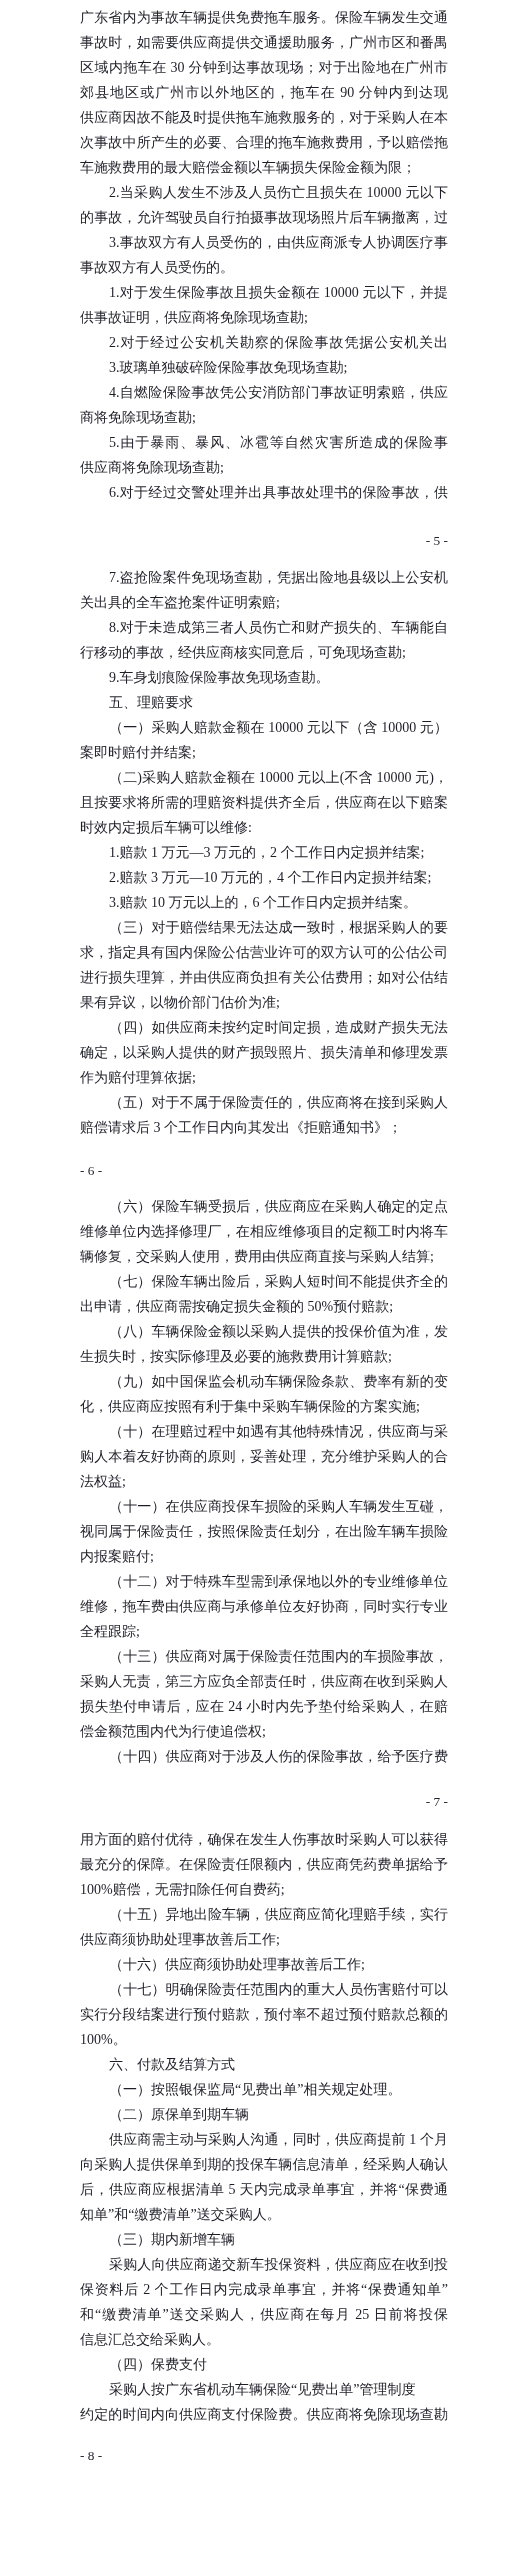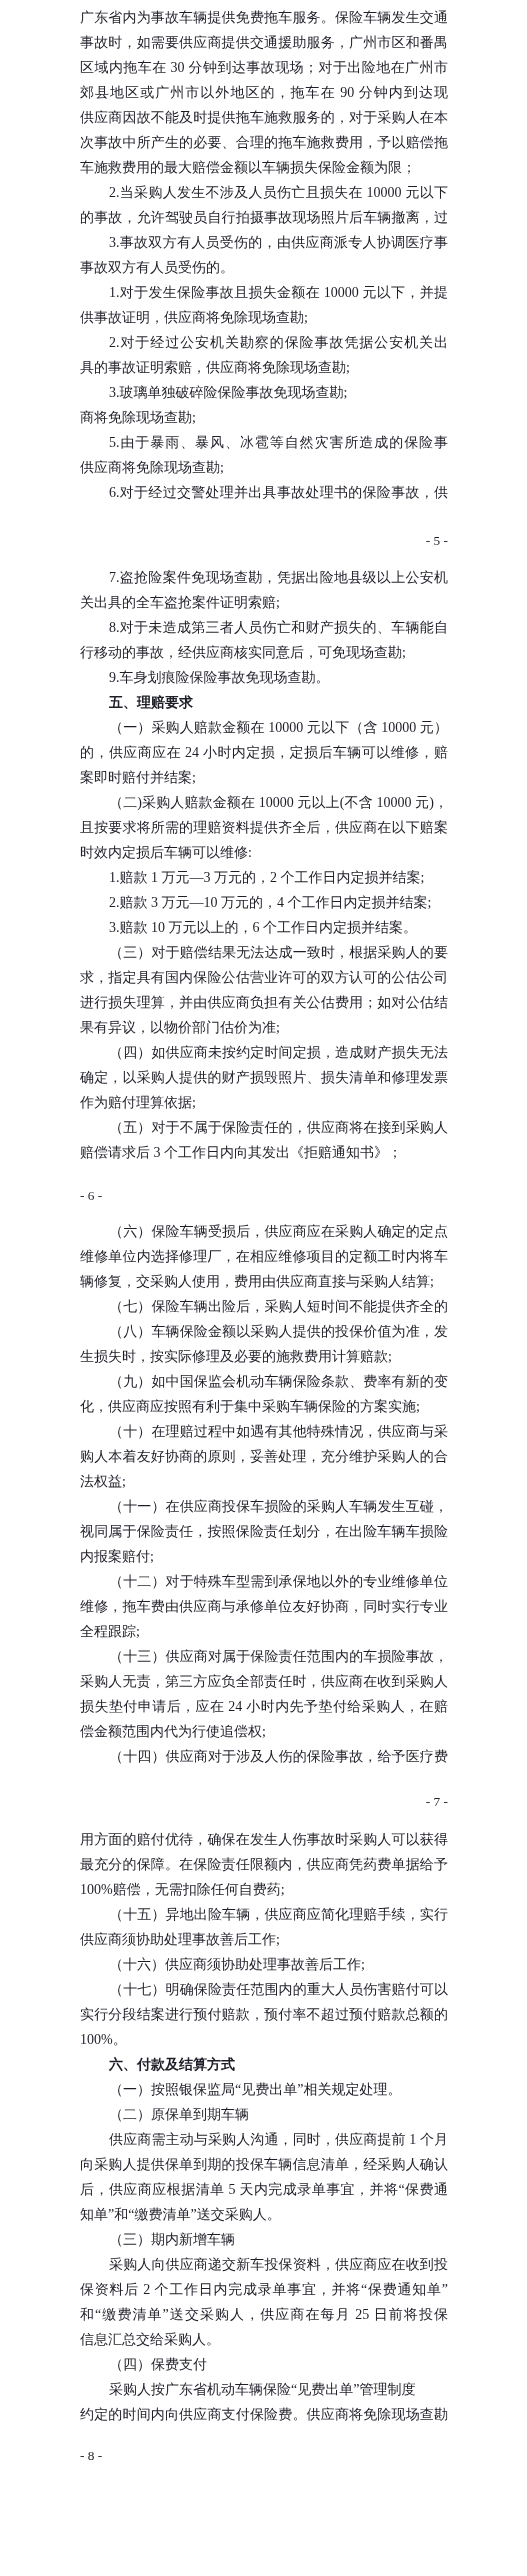--- a/index.html
+++ b/index.html
@@ -30,21 +30,21 @@
     overflow: visible;
   }
   .line.full {
     white-space: normal;
     text-align: justify;
     text-align-last: justify;
     text-justify: inter-character;
     overflow: hidden;
   }
   .line.ind { text-indent: 29px; }
-  .line.heading { font-weight: 700; }
+  .line.heading { font-weight: 400; }
   .pnum {
     box-sizing: border-box;
     height: 25px;
     line-height: 25px;
     margin-left: 80px;
     width: 368px;
     font-size: 13.3px;
     color: #1e1e28;
   }
   .pnum.right { text-align: right; }
@@ -64,37 +64,36 @@
     <div class="line full">供应商因故不能及时提供拖车施救服务的，对于采购人在本</div>
     <div class="line full">次事故中所产生的必要、合理的拖车施救费用，予以赔偿拖</div>
     <div class="line">车施救费用的最大赔偿金额以车辆损失保险金额为限；</div>
     <div class="line full ind">2.当采购人发生不涉及人员伤亡且损失在 10000 元以下</div>
     <div class="line full">的事故，允许驾驶员自行拍摄事故现场照片后车辆撤离，过</div>
     <div class="line full ind">3.事故双方有人员受伤的，由供应商派专人协调医疗事</div>
     <div class="line">事故双方有人员受伤的。</div>
     <div class="line full ind">1.对于发生保险事故且损失金额在 10000 元以下，并提</div>
     <div class="line">供事故证明，供应商将免除现场查勘;</div>
     <div class="line full ind">2.对于经过公安机关勘察的保险事故凭据公安机关出</div>
-    <div class="line">具的事故证明索赔，供应商将免除现场查勘;</div>
     <div class="line ind">3.玻璃单独破碎险保险事故免现场查勘;</div>
+    <div class="line full ind">4.自燃险保险事故凭公安消防部门事故证明索赔，供应</div>
     <div class="line">商将免除现场查勘;</div>
     <div class="line full ind">5.由于暴雨、暴风、冰雹等自然灾害所造成的保险事故，</div>
     <div class="line">供应商将免除现场查勘;</div>
     <div class="line full ind">6.对于经过交警处理并出具事故处理书的保险事故，供</div>
     <div class="gap" style="height: 22.6px;"></div>
     <div class="pnum right">- 5 -</div>
     <div class="gap" style="height: 12px;"></div>
     <div class="line full ind">7.盗抢险案件免现场查勘，凭据出险地县级以上公安机</div>
     <div class="line">关出具的全车盗抢案件证明索赔;</div>
     <div class="line full ind">8.对于未造成第三者人员伤亡和财产损失的、车辆能自</div>
     <div class="line">行移动的事故，经供应商核实同意后，可免现场查勘;</div>
     <div class="line ind">9.车身划痕险保险事故免现场查勘。</div>
     <div class="line ind heading">五、理赔要求</div>
     <div class="line full ind">（一）采购人赔款金额在 10000 元以下（含 10000 元）</div>
-    <div class="line full">的，供应商应在 24 小时内定损，定损后车辆可以维修，赔</div>
     <div class="line">案即时赔付并结案;</div>
     <div class="line full ind">（二)采购人赔款金额在 10000 元以上(不含 10000 元)，</div>
     <div class="line full">且按要求将所需的理赔资料提供齐全后，供应商在以下赔案</div>
     <div class="line">时效内定损后车辆可以维修:</div>
     <div class="line ind">1.赔款 1 万元—3 万元的，2 个工作日内定损并结案;</div>
     <div class="line ind">2.赔款 3 万元—10 万元的，4 个工作日内定损并结案;</div>
     <div class="line ind">3.赔款 10 万元以上的，6 个工作日内定损并结案。</div>
     <div class="line full ind">（三）对于赔偿结果无法达成一致时，根据采购人的要</div>
     <div class="line full">求，指定具有国内保险公估营业许可的双方认可的公估公司</div>
     <div class="line full">进行损失理算，并由供应商负担有关公估费用；如对公估结</div>
@@ -104,20 +103,21 @@
     <div class="line">作为赔付理算依据;</div>
     <div class="line full ind">（五）对于不属于保险责任的，供应商将在接到采购人</div>
     <div class="line">赔偿请求后 3 个工作日内向其发出《拒赔通知书》；</div>
     <div class="gap" style="height: 18px;"></div>
     <div class="pnum left">- 6 -</div>
     <div class="gap" style="height: 10.7px;"></div>
     <div class="line full ind">（六）保险车辆受损后，供应商应在采购人确定的定点</div>
     <div class="line full">维修单位内选择修理厂，在相应维修项目的定额工时内将车</div>
     <div class="line">辆修复，交采购人使用，费用由供应商直接与采购人结算;</div>
     <div class="line full ind">（七）保险车辆出险后，采购人短时间不能提供齐全的</div>
+    <div class="line">出申请，供应商需按确定损失金额的 50%预付赔款;</div>
     <div class="line full ind">（八）车辆保险金额以采购人提供的投保价值为准，发</div>
     <div class="line">生损失时，按实际修理及必要的施救费用计算赔款;</div>
     <div class="line full ind">（九）如中国保监会机动车辆保险条款、费率有新的变</div>
     <div class="line">化，供应商应按照有利于集中采购车辆保险的方案实施;</div>
     <div class="line full ind">（十）在理赔过程中如遇有其他特殊情况，供应商与采</div>
     <div class="line full">购人本着友好协商的原则，妥善处理，充分维护采购人的合</div>
     <div class="line">法权益;</div>
     <div class="line full ind">（十一）在供应商投保车损险的采购人车辆发生互碰，</div>
     <div class="line full">视同属于保险责任，按照保险责任划分，在出险车辆车损险</div>
     <div class="line">内报案赔付;</div>

